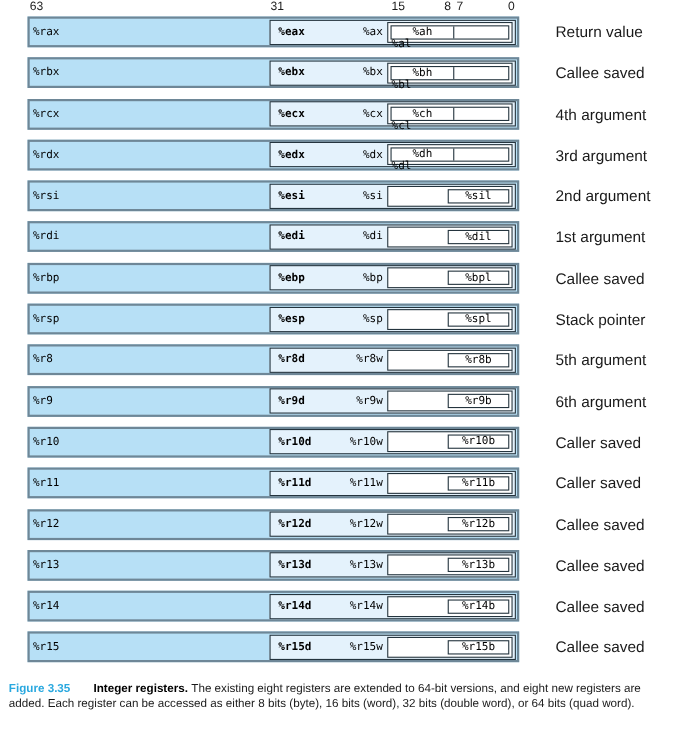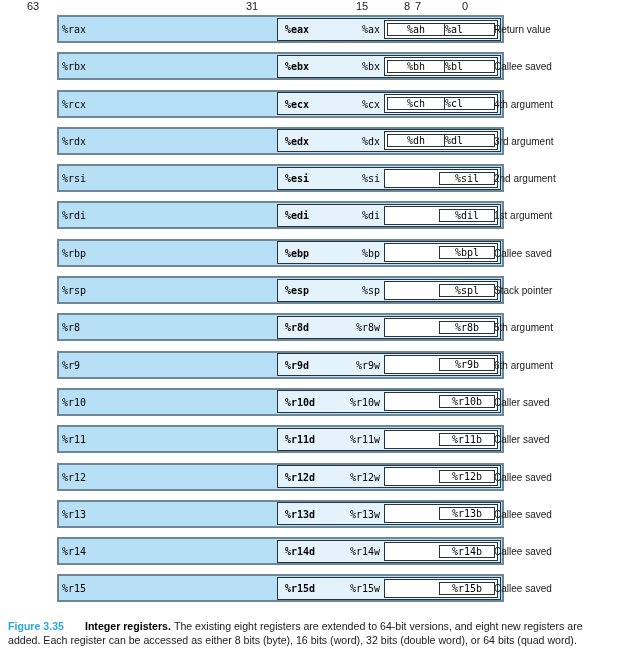--- a/index.html
+++ b/index.html
@@ -21,58 +21,58 @@
     position:absolute;top:0;font-size:11px;color:#1a1a1a;
     font-family:"Liberation Sans",sans-serif;line-height:13px;
   }
   .bl63{left:27px;}
   .bl31{left:246px;}
   .bl15{left:356px;}
   .bl8{left:396px;width:14px;text-align:right;}
   .bl7{left:415px;}
   .bl0{left:454px;width:14px;text-align:right;}
 
-  .rows{position:absolute;top:15px;left:25px;width:447px;margin-left:32px;}
+  .rows{position:absolute;top:15px;left:25px;width:447px;}
   .row{position:relative;height:28px;margin-bottom:9.3px;}
   .box64{
     position:absolute;inset:0;
     background:var(--outer-fill);
     border:2px solid var(--outer-border);
   }
   .box32{
     position:absolute;left:220px;right:3px;top:2.5px;bottom:2.5px;
     background:var(--inner-fill);
     border:1.5px solid var(--dark-border);
   }
   .box16{
     position:absolute;left:327px;right:6px;top:4.5px;bottom:4.5px;
     background:#fff;
     border:1.4px solid var(--dark-border);
   }
   .bytebox{
     position:absolute;inset:2px;
     border:1.3px solid var(--dark-border);
-    display:flex;align-items:stretch;background:#fff;
+    display:flex;align-items:stretch;background:#fff;flex-direction:column;
   }
   .bytebox.partial{left:auto;right:2px;top:2px;bottom:2px;width:56px;
     display:flex;align-items:center;justify-content:center;}
   .cellh{width:57px;border-right:1.3px solid var(--dark-border);
     display:flex;align-items:center;justify-content:center;}
   .celll{flex:1;display:flex;align-items:center;justify-content:flex-start;}
 
   .mono{
     font-family:"DejaVu Sans Mono","Liberation Mono",monospace;
     font-size:10px;color:#000;white-space:nowrap;
   }
   .reg64{position:absolute;left:5px;top:50%;transform:translateY(-50%);}
   .reg32{position:absolute;left:228px;top:50%;transform:translateY(-50%);font-weight:bold;}
   .reg16{position:absolute;right:124px;top:50%;transform:translateY(-50%);}
   .desc{
-    position:absolute;left:437px;top:50%;transform:translateY(-50%);
-    font-size:10px;color:#1a1a1a;white-space:nowrap;
+    position:absolute;left:480px;top:50%;transform:translateY(-50%);
+    font-size:14px;color:#1a1a1a;white-space:nowrap;
     font-family:"Liberation Sans",sans-serif;
   }
 
   .caption{
     position:absolute;top:619px;left:8px;width:608px;
     font-size:10.6px;line-height:1.33;color:#1a1a1a;
   }
   .fig-label{color:var(--figure-blue);font-weight:bold;margin-right:21px;}
   .fig-title{font-weight:bold;color:#000;margin-right:3px;}
 </style>

